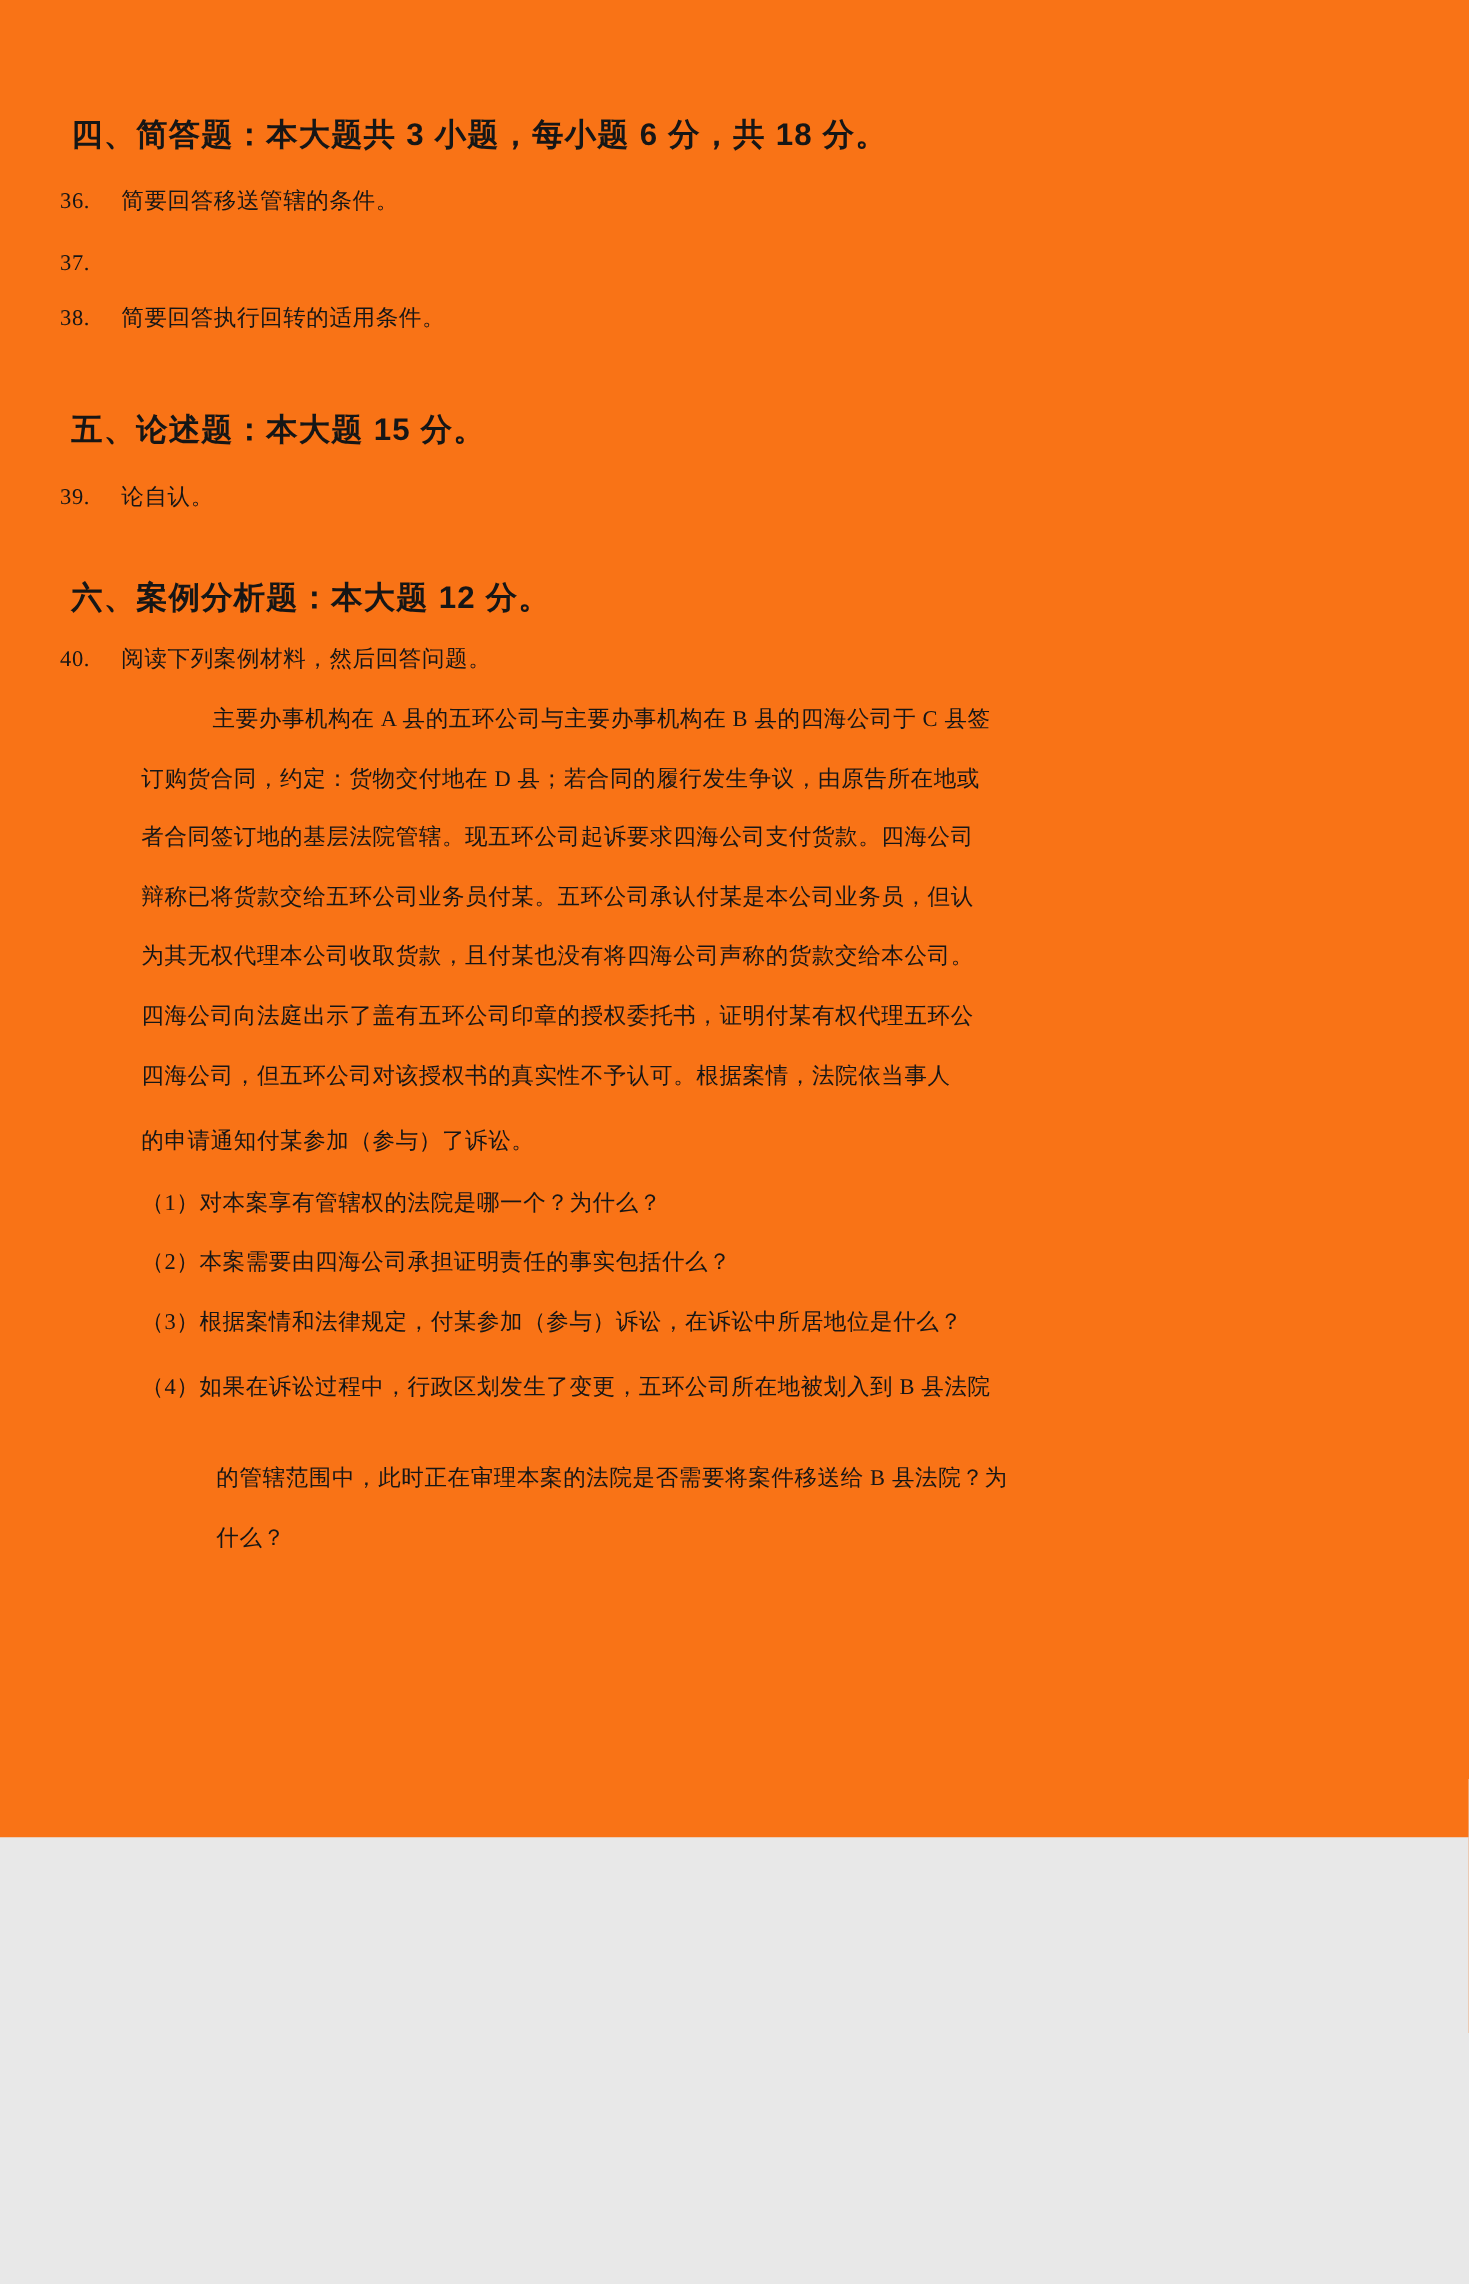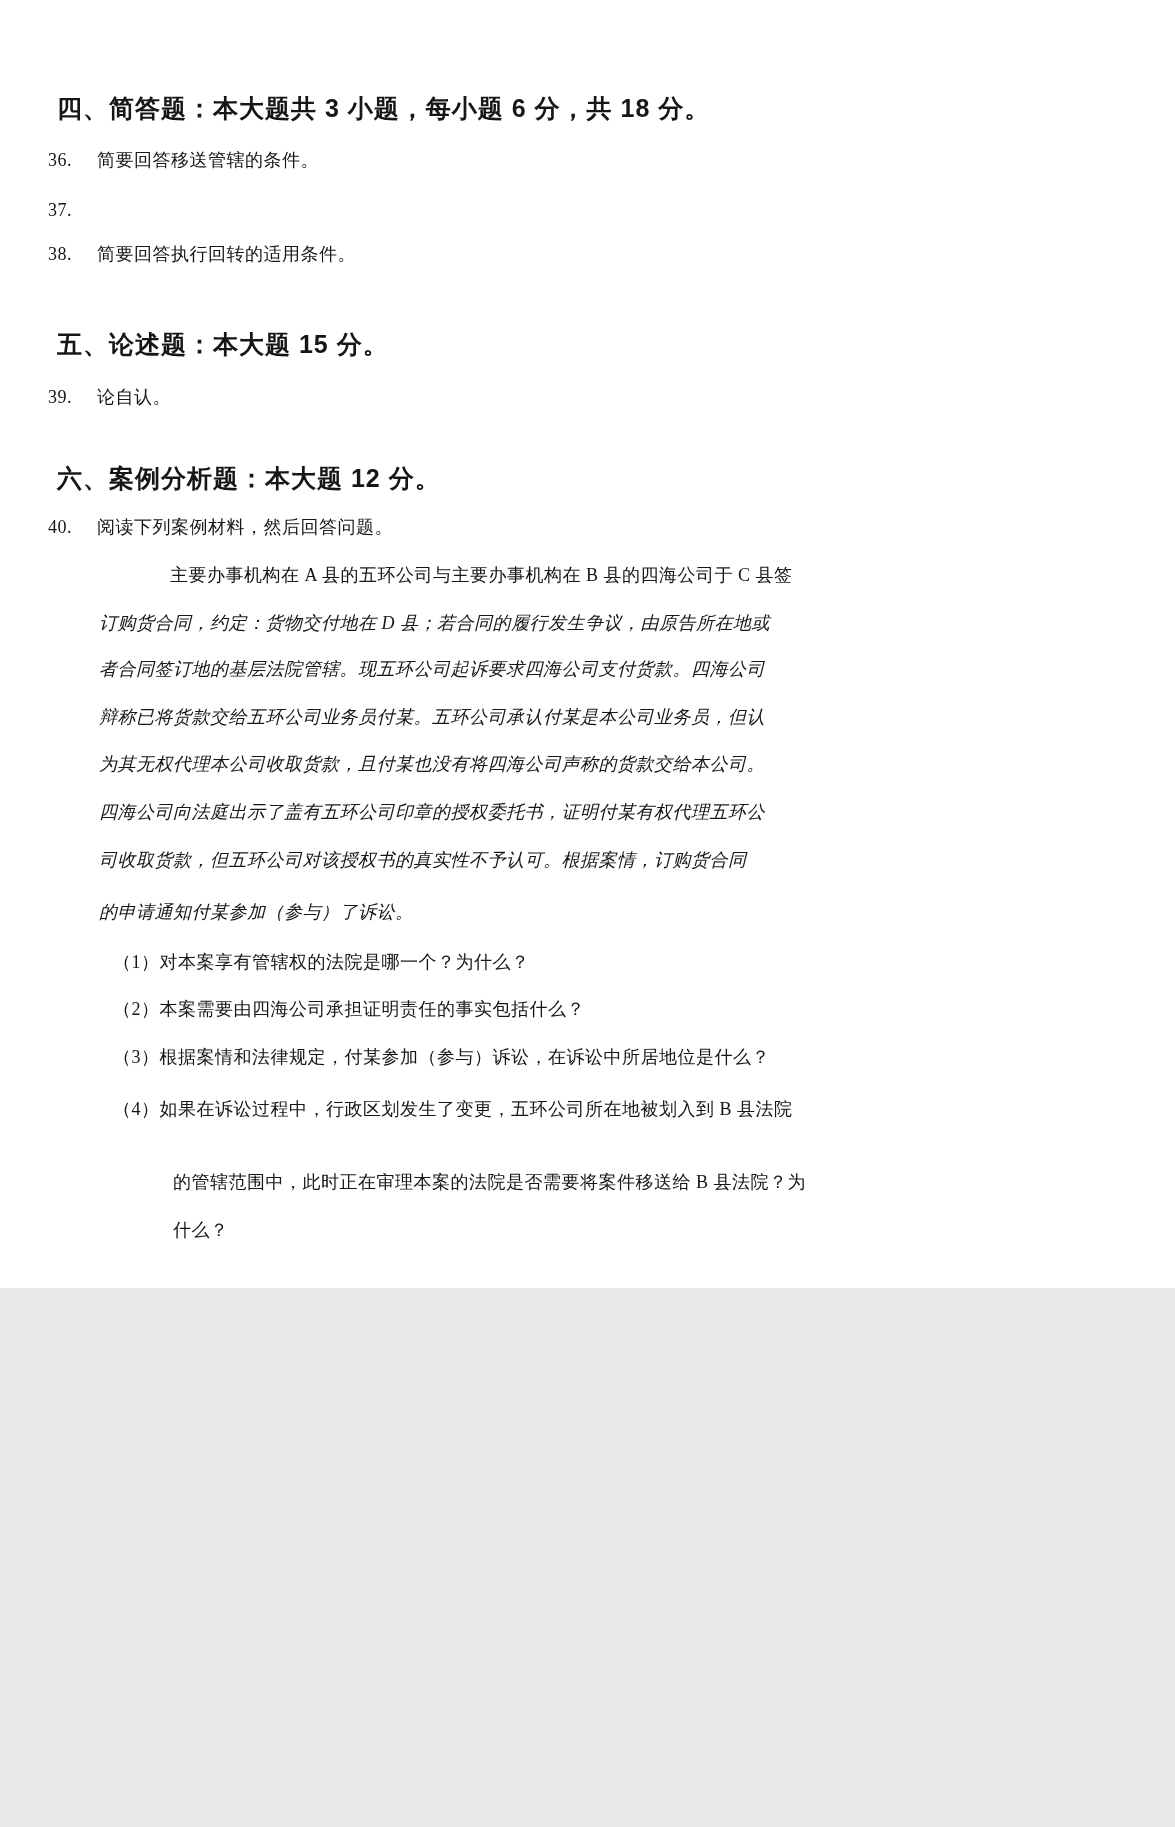--- a/index.html
+++ b/index.html
@@ -1,21 +1,21 @@
 <!DOCTYPE html>
 <html><head>
 <meta charset="utf-8">
 <style>
   html, body { margin: 0; padding: 0; background: #e8e8e8; }
   .page {
     position: relative;
     width: 1175px;
-    height: 1288px;
+    height: 1470px;
     margin: 0 auto;
-    background: #ffffff;
+    background: #f97316;
     color: #161616;
     font-family: "Liberation Serif", "DejaVu Serif", serif;
     overflow: hidden;
   }
   .line {
     position: absolute;
     white-space: nowrap;
     font-size: 18px;
     line-height: 32px;
     letter-spacing: 0.5px;
@@ -23,21 +23,21 @@
   .sec-heading {
     left: 57px;
     font-family: "Liberation Sans", "DejaVu Sans", sans-serif;
     font-weight: 700;
     font-size: 25px;
     letter-spacing: 1px;
   }
   .q-row { left: 48px; display: flex; }
   .q-num { display: inline-block; width: 49px; flex: 0 0 49px; }
   .case-first { left: 170px; }
-  .case-body  { left: 99px; font-style: italic; }
+  .case-body  { left: 113px; }
   .sub-q      { left: 113px; }
   .sub-cont   { left: 173px; margin-top: 28px; }
   .footer-line {
     position: absolute;
     top: 1742px;
     left: 0;
     width: 100%;
     text-align: center;
     font-size: 27px;
     letter-spacing: 0.5px;
@@ -77,21 +77,21 @@
     <span class="q-num">40.</span>
     <span class="q-text">阅读下列案例材料，然后回答问题。</span>
   </div>
 
   <div class="line case-first" style="top:559px">主要办事机构在 A 县的五环公司与主要办事机构在 B 县的四海公司于 C 县签</div>
   <div class="line case-body" style="top:607px">订购货合同，约定：货物交付地在 D 县；若合同的履行发生争议，由原告所在地或</div>
   <div class="line case-body" style="top:653px">者合同签订地的基层法院管辖。现五环公司起诉要求四海公司支付货款。四海公司</div>
   <div class="line case-body" style="top:701px">辩称已将货款交给五环公司业务员付某。五环公司承认付某是本公司业务员，但认</div>
   <div class="line case-body" style="top:796px">四海公司向法庭出示了盖有五环公司印章的授权委托书，证明付某有权代理五环公</div>
   <div class="line case-body" style="top:748px">为其无权代理本公司收取货款，且付某也没有将四海公司声称的货款交给本公司。</div>
-  <div class="line case-body" style="top:844px">司收取货款，但五环公司对该授权书的真实性不予认可。根据案情，订购货合同</div>
+  <div class="line case-body" style="top:844px">四海公司，但五环公司对该授权书的真实性不予认可。根据案情，法院依当事人</div>
   <div class="line case-body" style="top:896px">的申请通知付某参加（参与）了诉讼。</div>
 
   <div class="line sub-q" style="top:946px">（1）对本案享有管辖权的法院是哪一个？为什么？</div>
   <div class="line sub-q" style="top:993px">（2）本案需要由四海公司承担证明责任的事实包括什么？</div>
   <div class="line sub-q" style="top:1041px">（3）根据案情和法律规定，付某参加（参与）诉讼，在诉讼中所居地位是什么？</div>
   <div class="line sub-q" style="top:1093px">（4）如果在诉讼过程中，行政区划发生了变更，五环公司所在地被划入到 B 县法院</div>
   <div class="line sub-cont" style="top:1138px">的管辖范围中，此时正在审理本案的法院是否需要将案件移送给 B 县法院？为</div>
   <div class="line sub-cont" style="top:1186px">什么？</div>
 
   <div class="footer-line">00243# 民事诉讼法学试题 第 7 页(共 7 页)</div>

